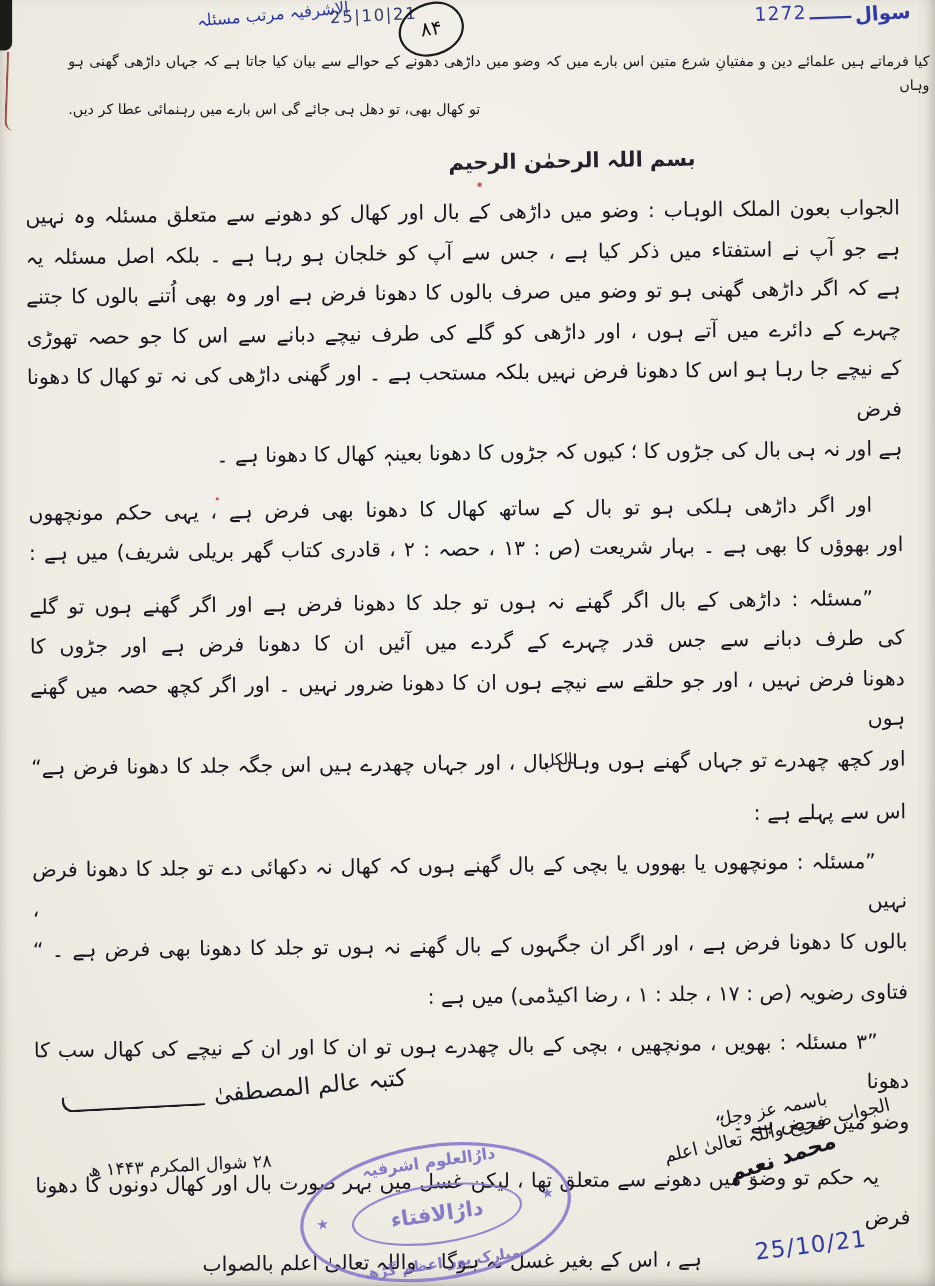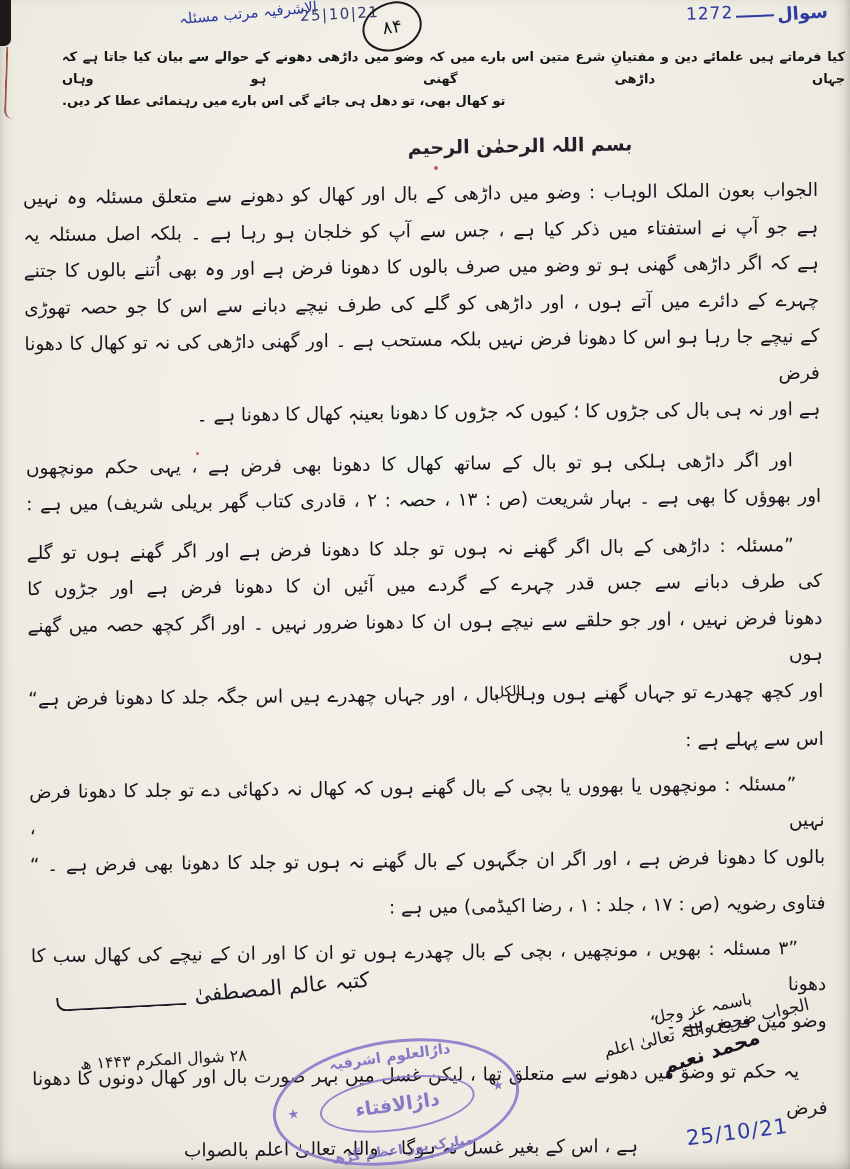--- a/index.html
+++ b/index.html
@@ -29,21 +29,21 @@
     transform:rotate(-8deg); display:flex; align-items:center; justify-content:center;
     font-size:18px; color:#141414; }
   .hdr-qno { position:absolute; left:686px; top:2px; width:142px; display:flex;
     align-items:center; direction:ltr; color:#2e3aa2; }
   .hdr-qno .num { font-size:17px; letter-spacing:1px; transform:rotate(-2deg); }
   .hdr-qno .dash { flex:1; height:0; border-top:2px solid #2e3aa2; margin:0 3px; transform:translateY(3px) rotate(-2deg); }
   .hdr-qno .word { font-size:18px; font-weight:bold; transform:rotate(-4deg); }
   
   .question { position:absolute; left:62px; top:46px; width:783px; direction:rtl;
     color:#161616; font-size:13px; line-height:22px; }
-  .q-line { text-align:justify; text-align-last:justify;font-weight:bold; }
+  .q-line { text-align:justify; text-align-last:justify; }
   .q-line.left { text-align:center; text-align-last:left; }
   
   .basmala { position:absolute; left:0; top:136px; width:100%; box-sizing:border-box;
     padding-left:190px; text-align:center; direction:rtl; font-size:19px; font-weight:bold;
     color:#241f2b; transform:rotate(-1deg); }
   
   .body-block { position:absolute; left:28px; top:176px; width:795px; direction:rtl;
     color:#17141d; font-size:18.5px; line-height:36.5px; transform:rotate(-0.6deg); }
   .bl { text-align:right; }
   .bl.j { text-align:justify; text-align-last:justify; }

